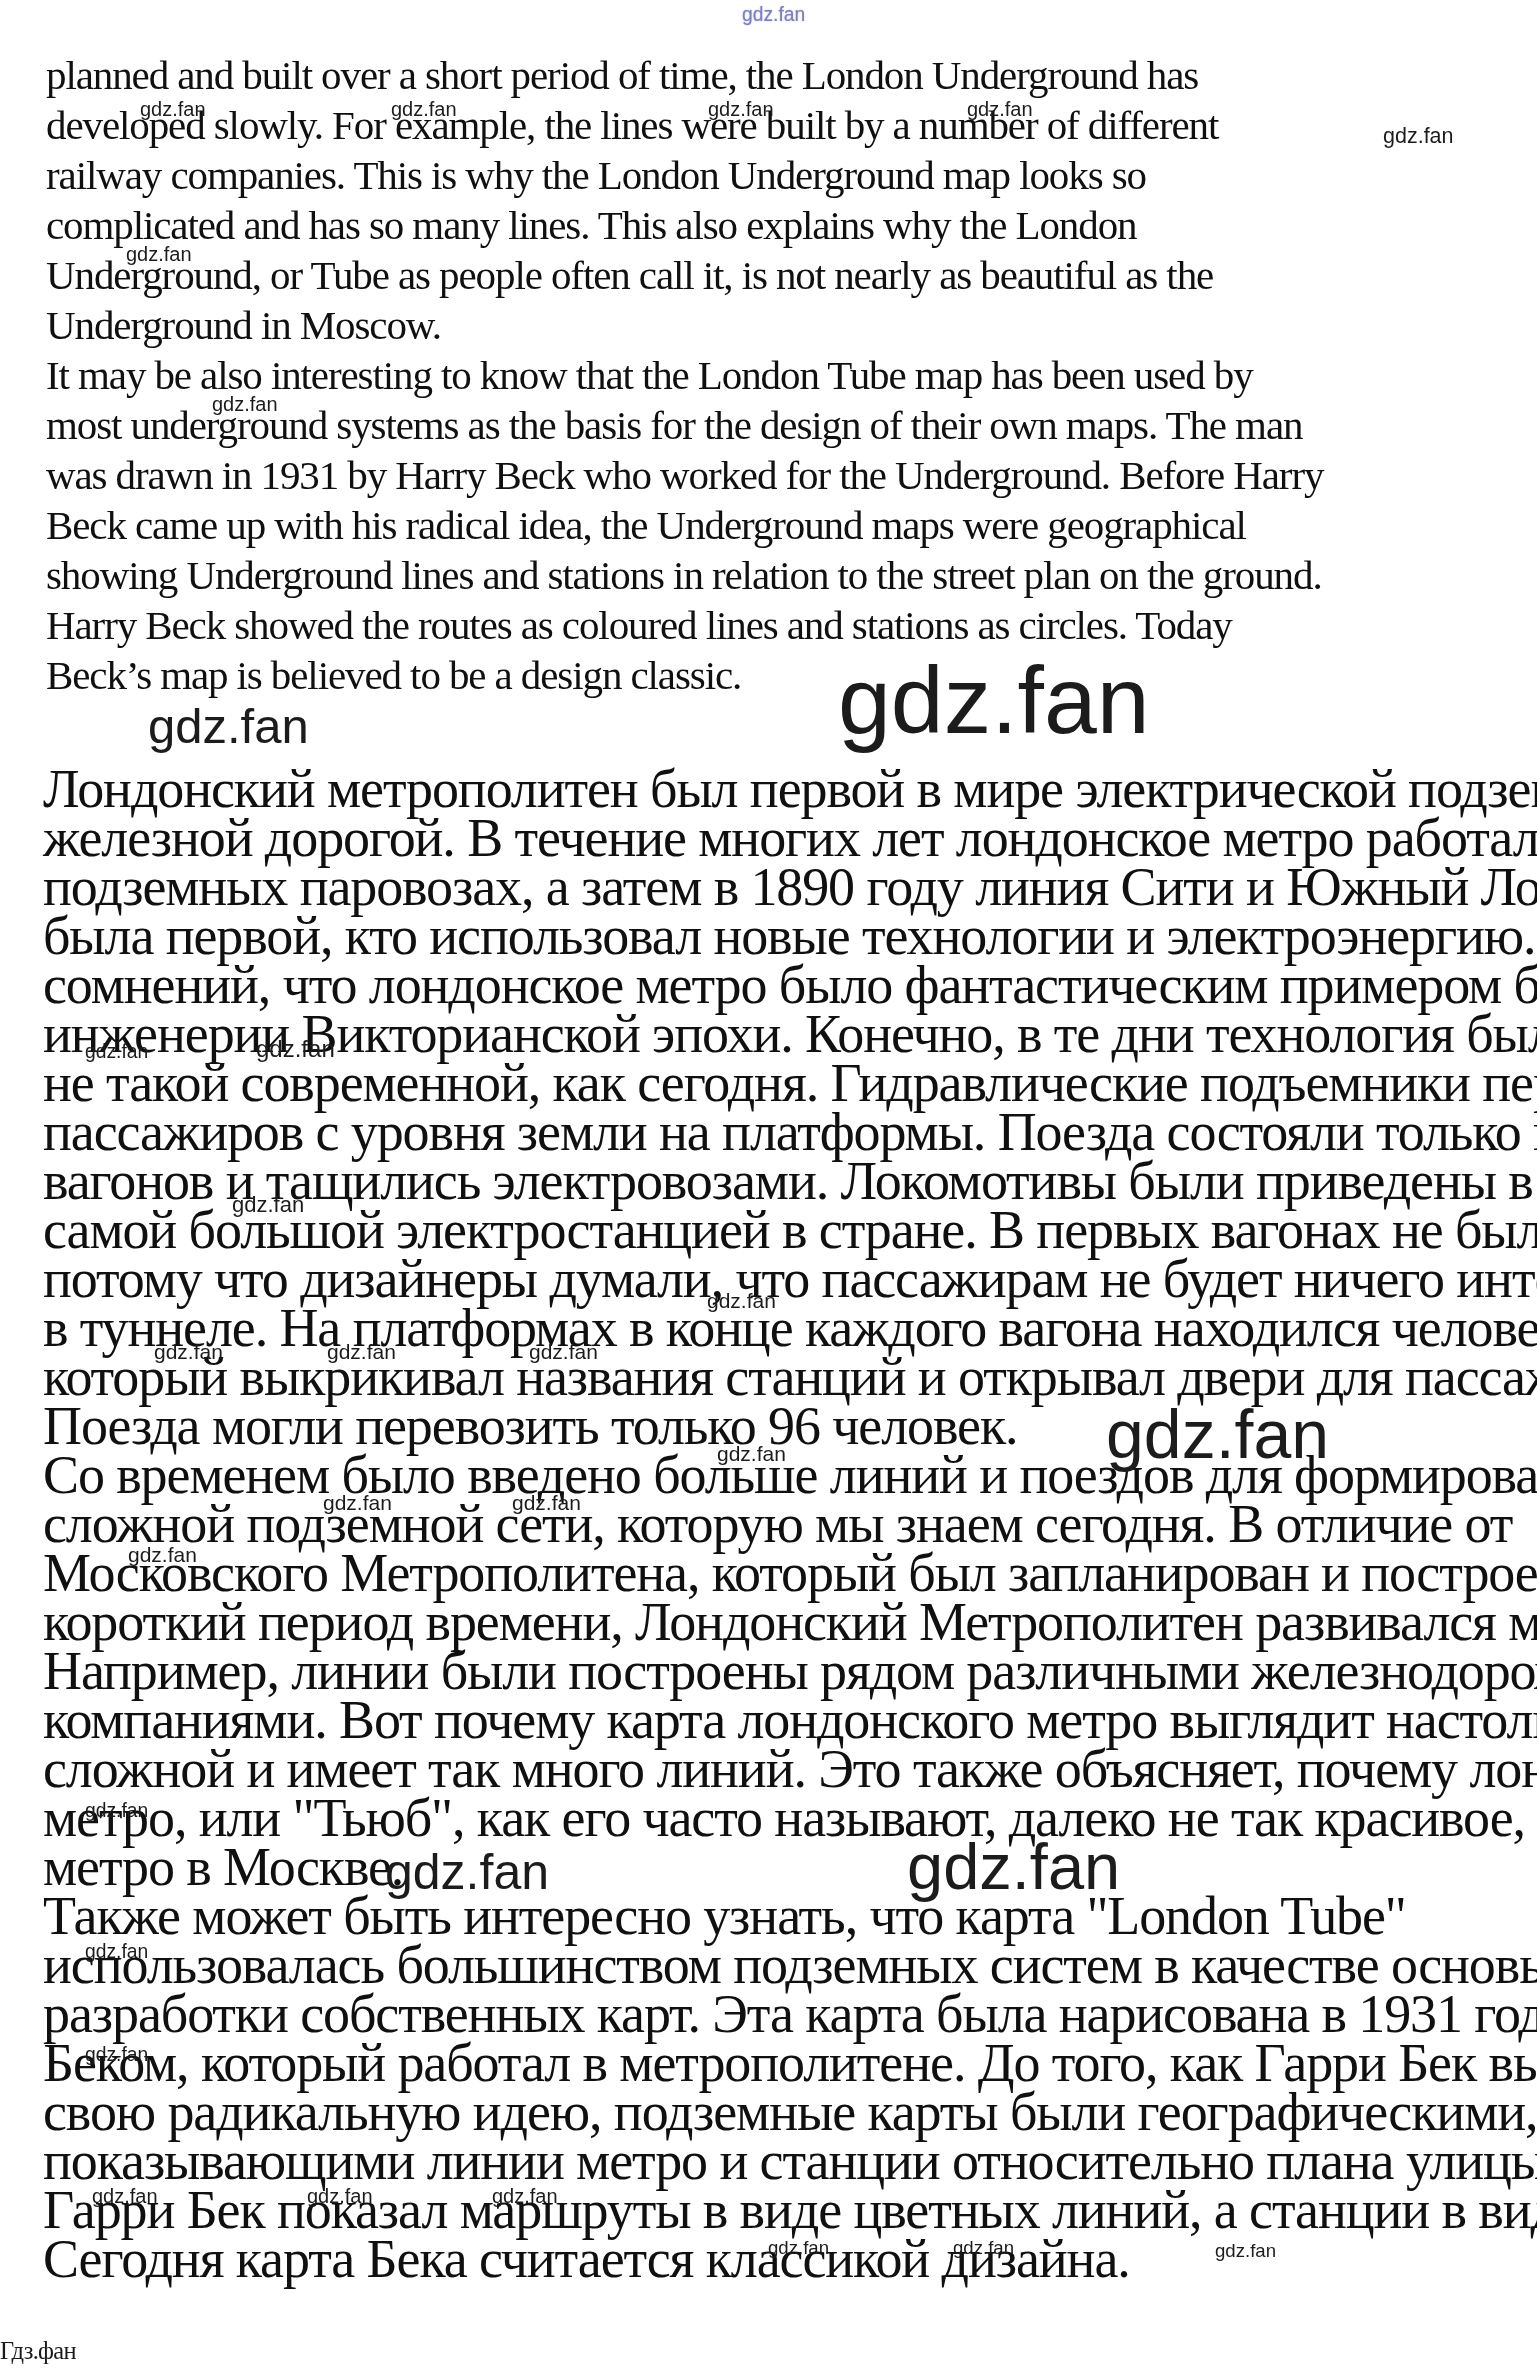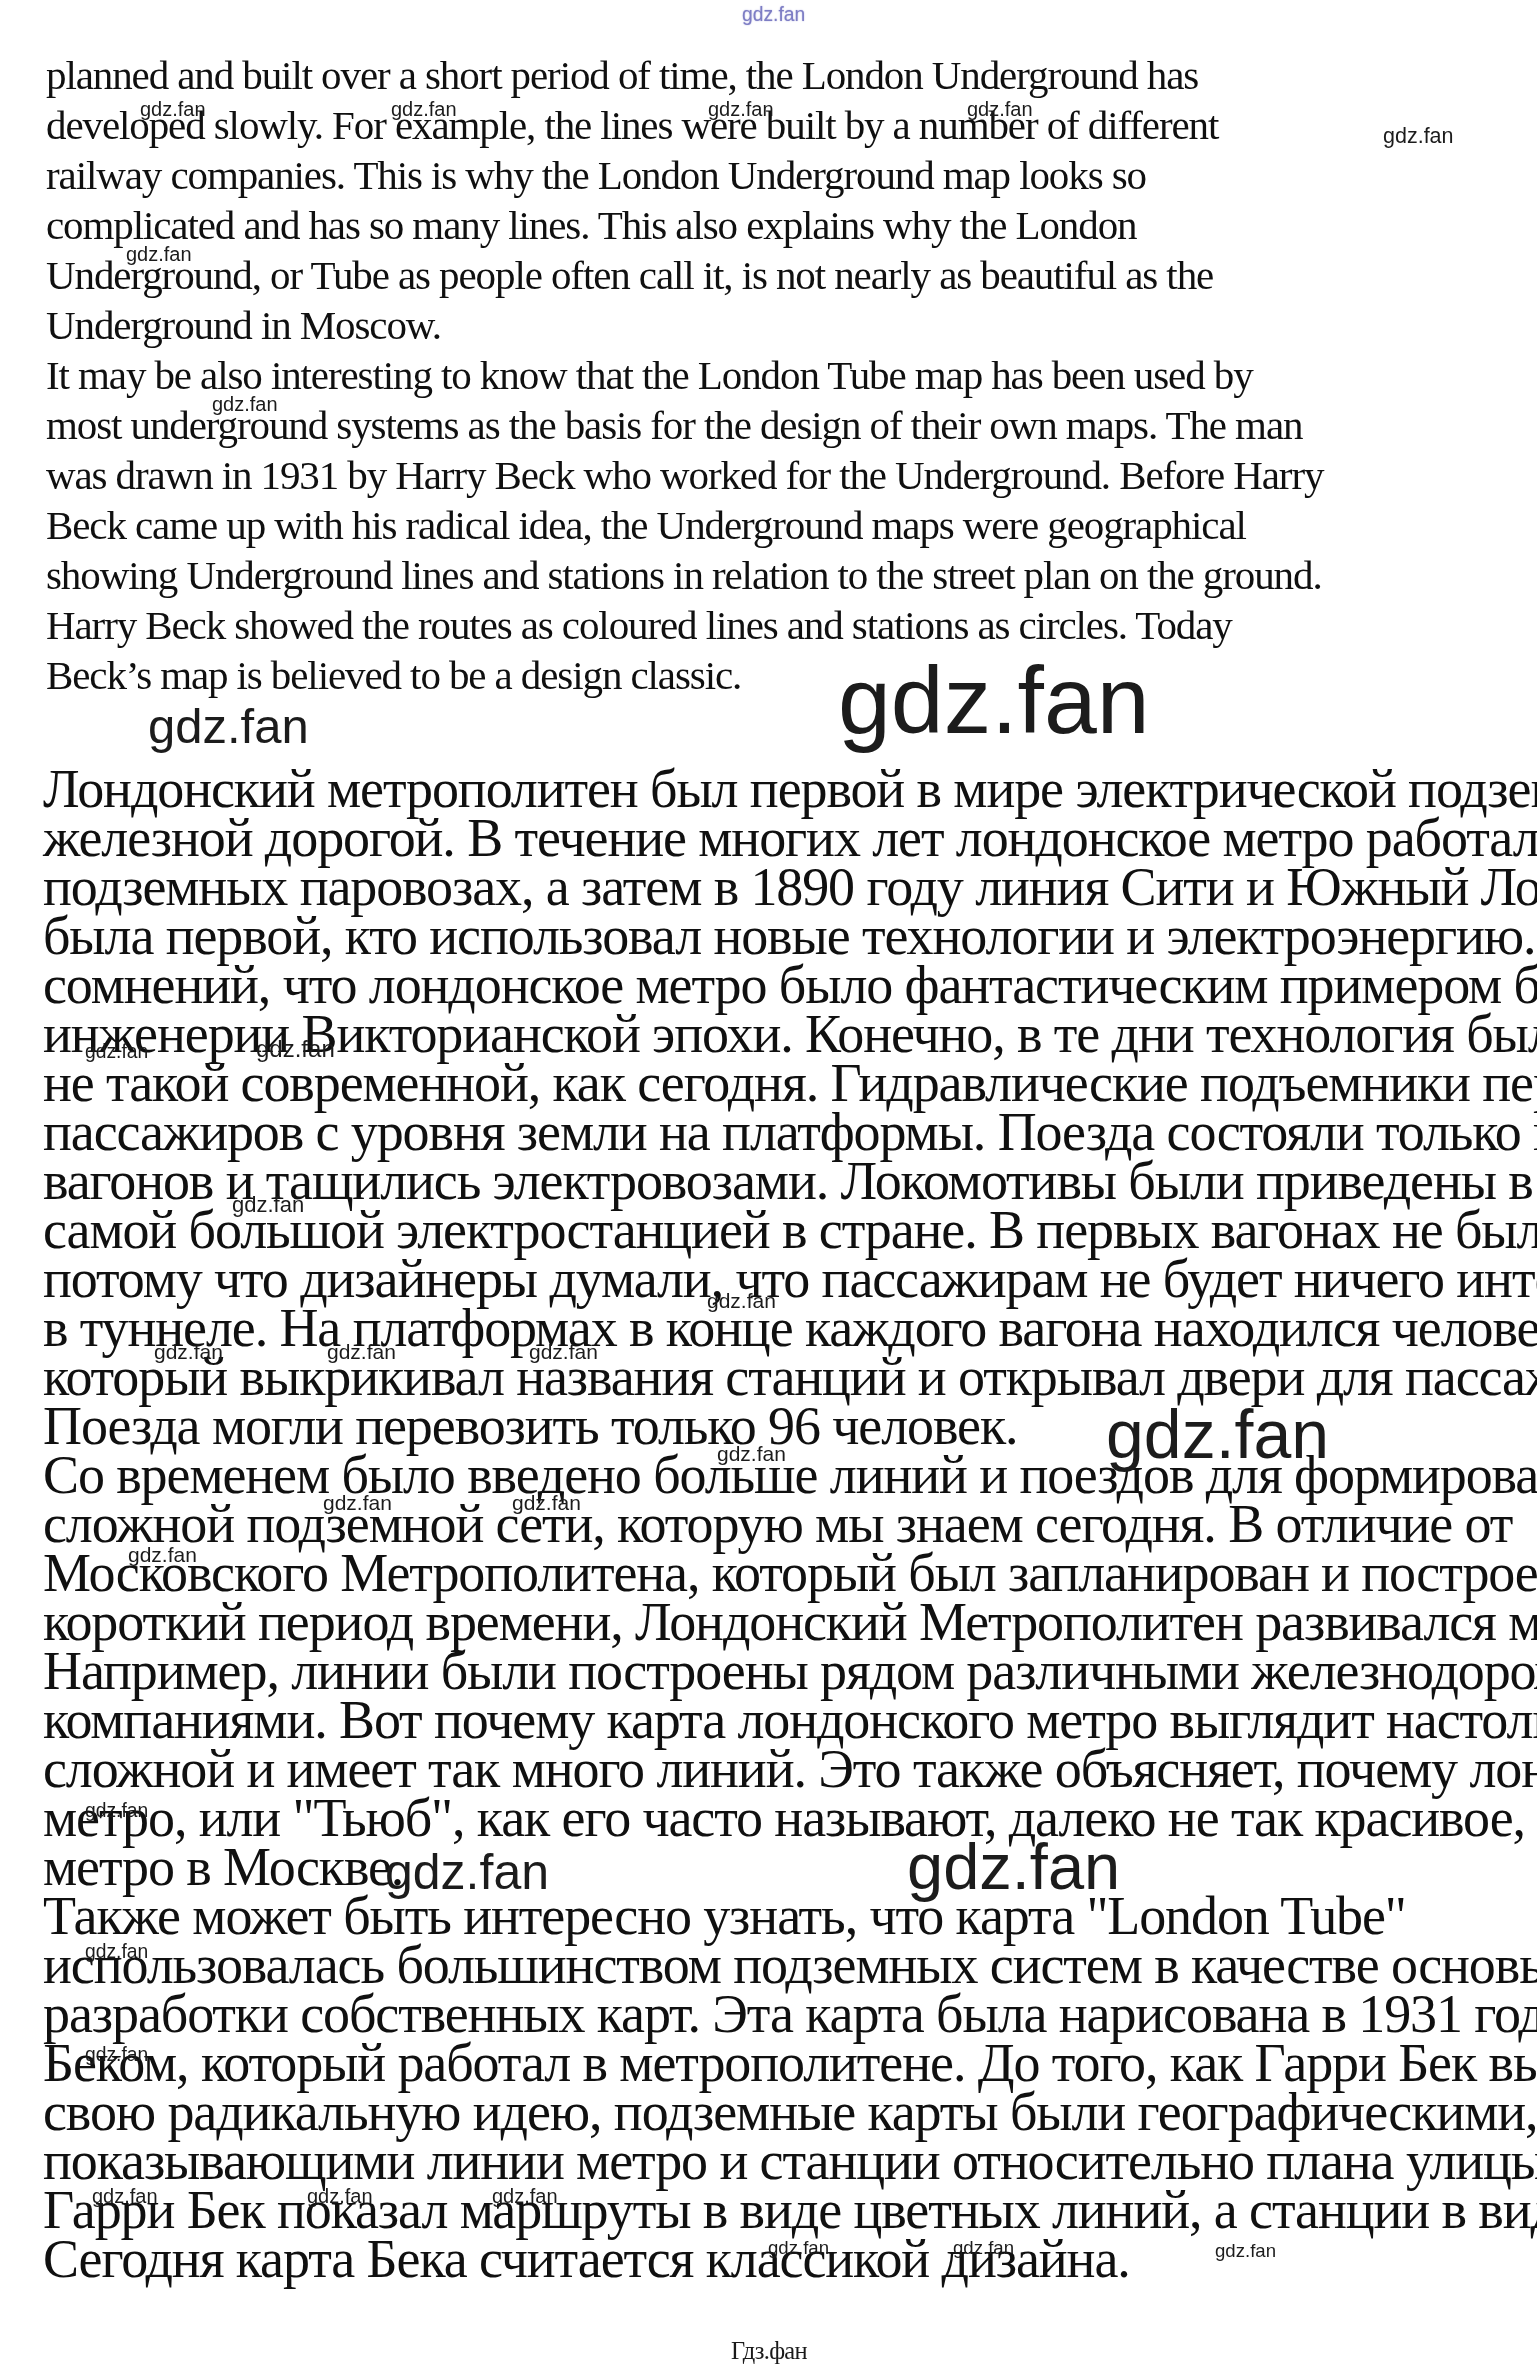--- a/index.html
+++ b/index.html
@@ -39,21 +39,21 @@
   }
   .wm.blue{
     color:#7d7dc4;
     text-shadow:0 0 1.5px #a8a8da;
   }
   .footer-label{
     position:absolute;
     left:0;
     right:0;
     top:2337px;
-    text-align:center;
+    text-align:left;
     font-size:24.5px;
     font-family:"Liberation Serif", serif;
     letter-spacing:-0.7px;
     color:#1a1a1a;
   }
 </style>
 </head>
 <body>
 
 <div class="page">

